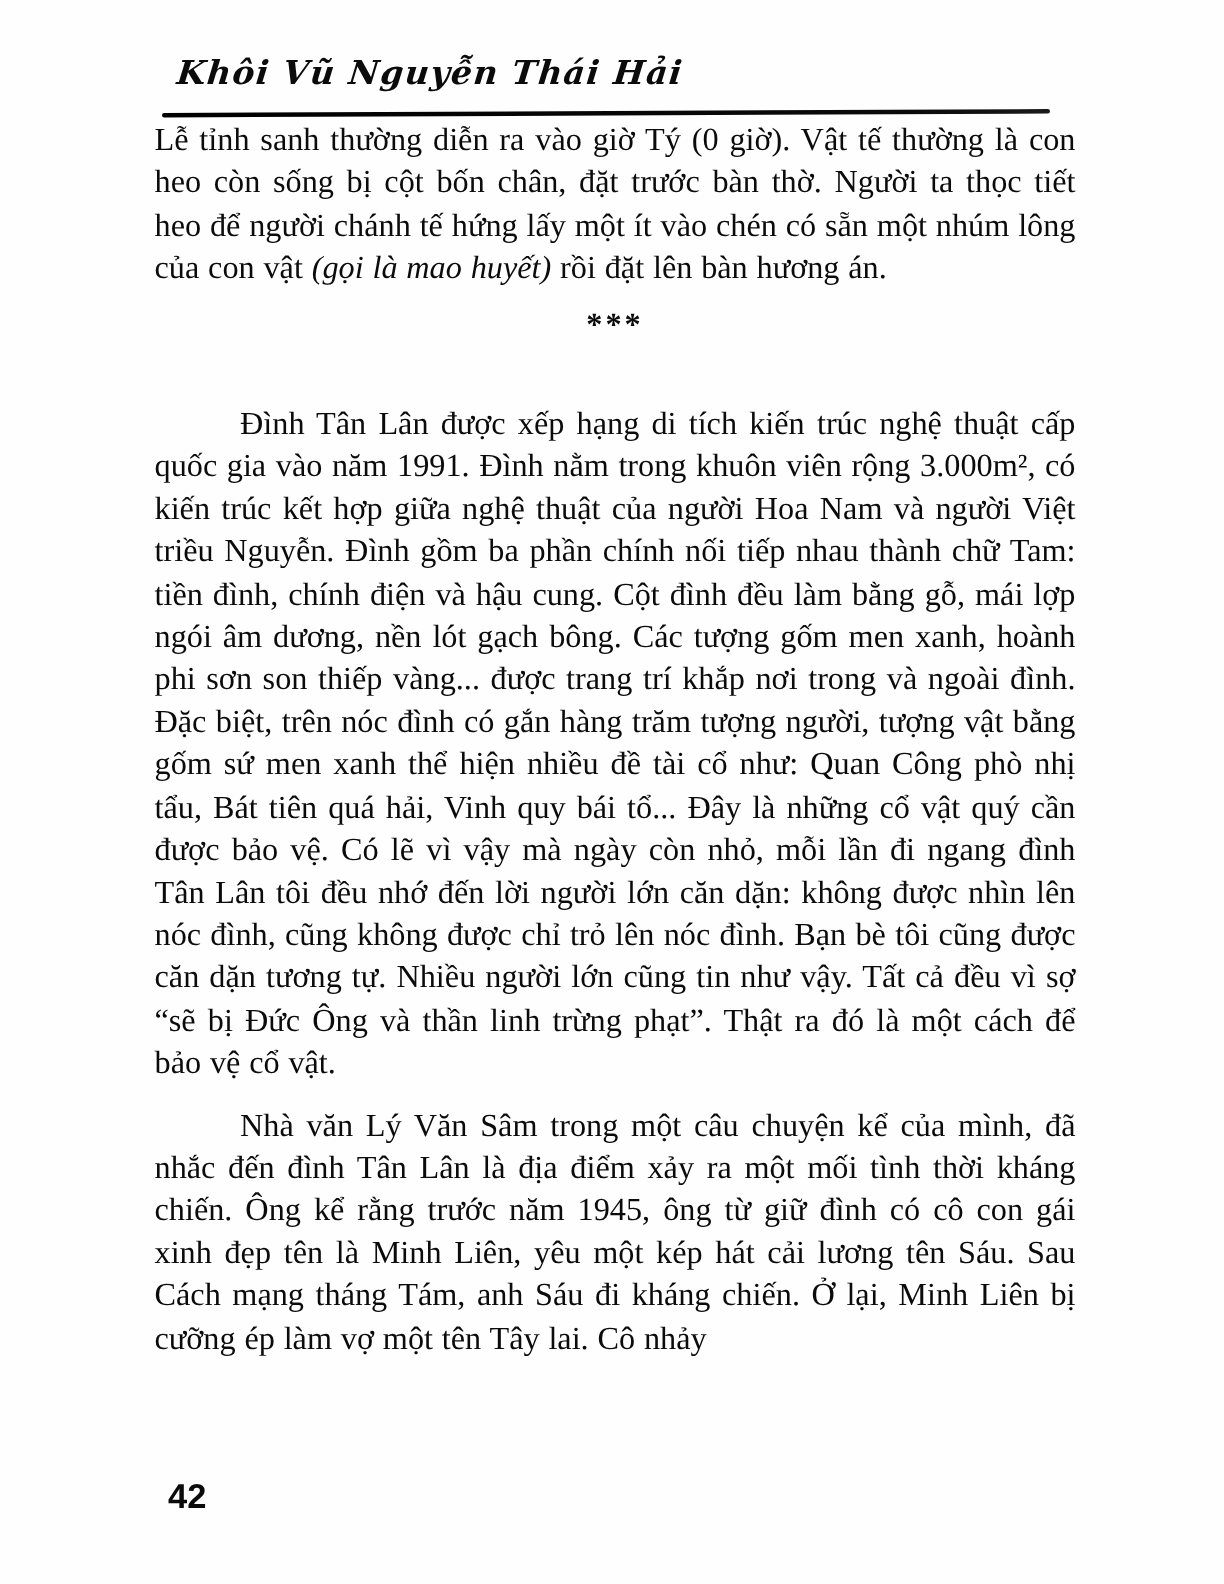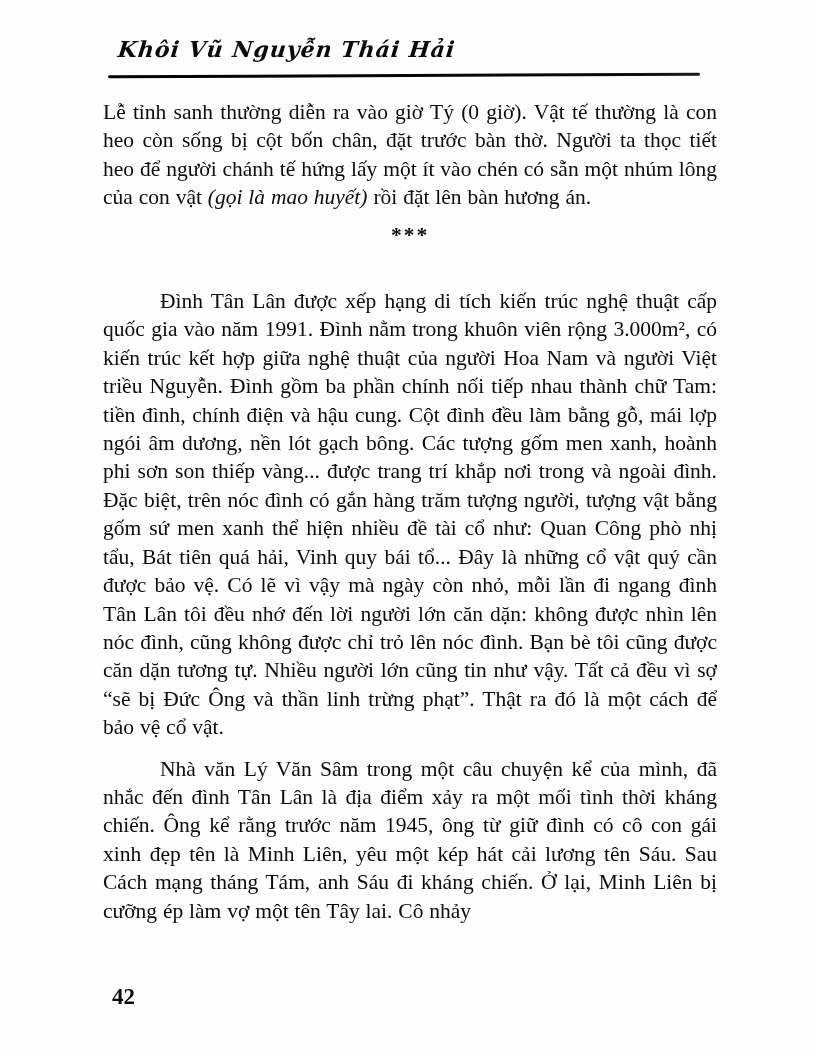--- a/index.html
+++ b/index.html
@@ -39,21 +39,21 @@
     height: 3px;
     background: linear-gradient(to right, #000 0%, #0a0a0a 85%, #1a1a1a 100%);
     border-radius: 2px;
     transform: rotate(-0.25deg);
   }
 
   
   .body-column {
     position: absolute;
     left: 103px;
-    top: 98px;
+    top: 79px;
     width: 614px;
   }
   .para {
     margin: 0;
     font-size: 21.5px;
     line-height: 28.4px;
     text-align: justify;
     text-align-last: left;
     hyphens: none;
     word-spacing: 0.5px;
@@ -72,21 +72,21 @@
   .para.p2 { margin-top: 38px; }
   .para.p3 { margin-top: 13px; }
 
   
   .page-number {
     position: absolute;
     left: 112px;
     top: 984px;
     font-size: 23px;
     font-weight: bold;
-    font-family: Liberation Serif, serif;
+    font-family: Liberation Sans, sans-serif;
   }
 </style>
 </head>
 <body>
 
 <div class="page">
 
   <header>
     <div class="author-script">Khôi Vũ Nguyễn Thái Hải</div>
     <div class="header-rule"></div>

